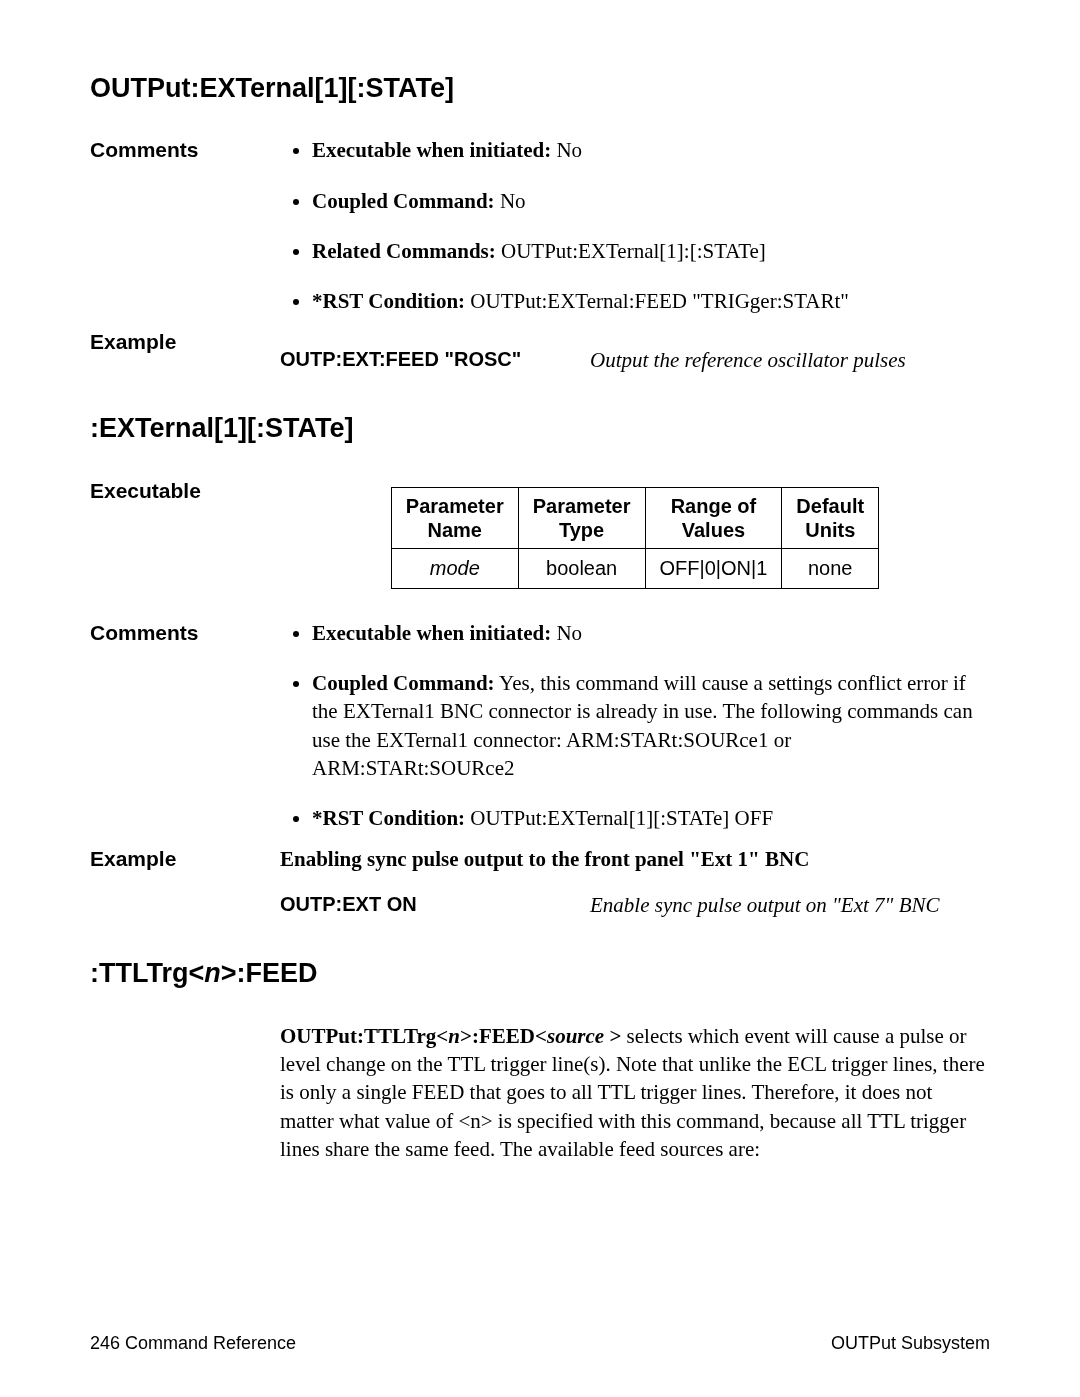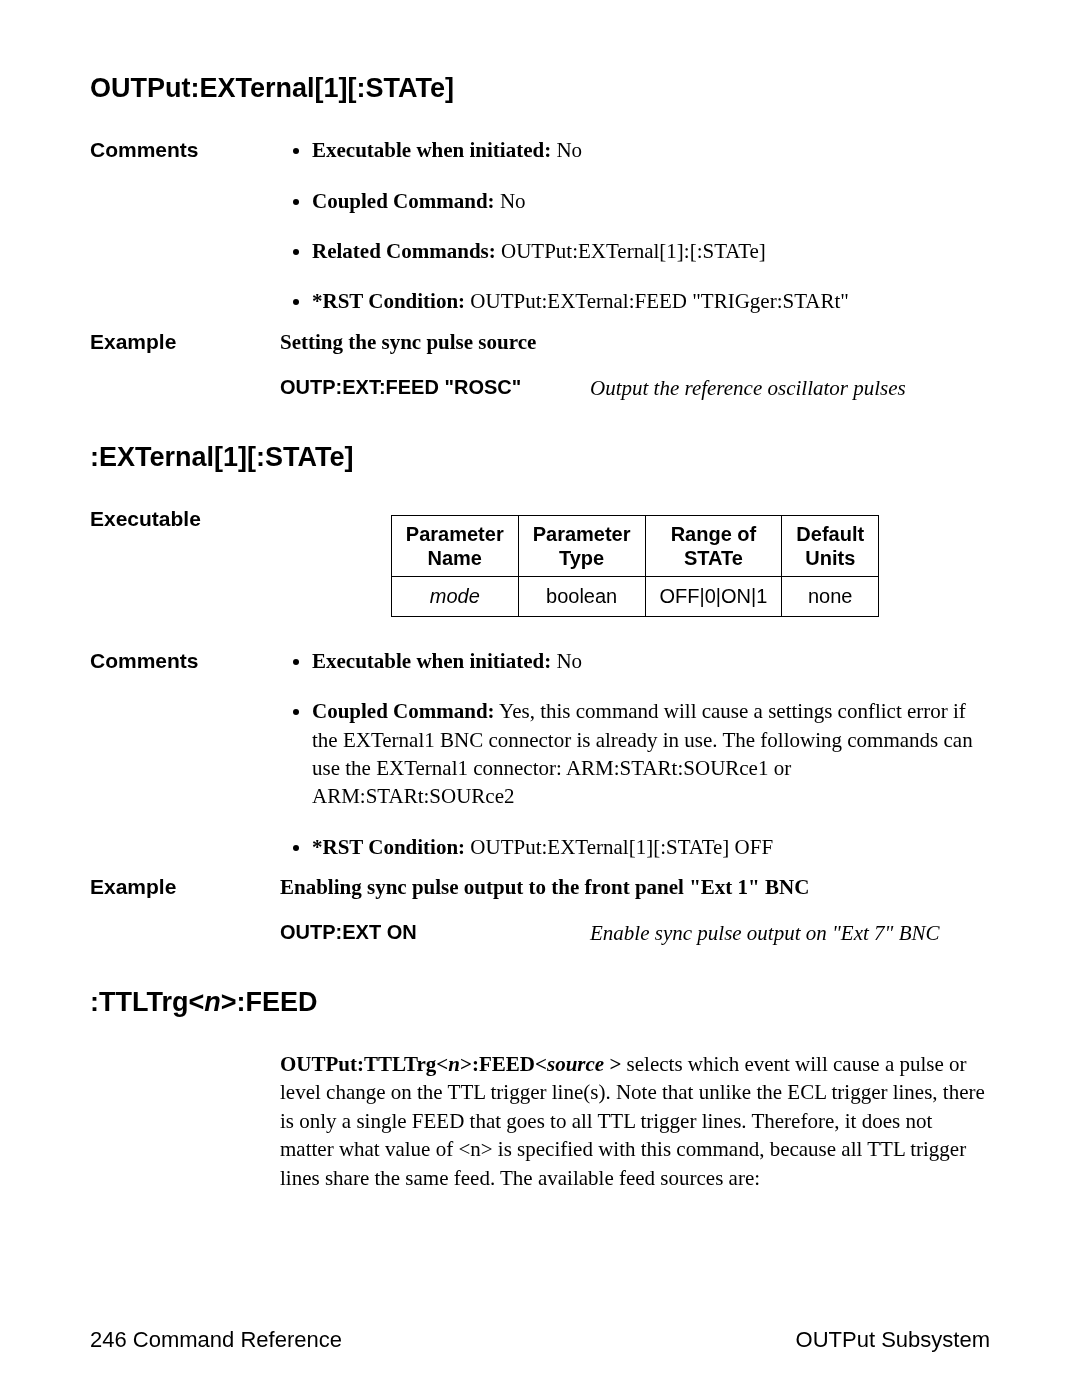--- a/index.html
+++ b/index.html
@@ -104,21 +104,21 @@
 
   
   .footer {
     position: absolute;
     left: 90px;
     right: 90px;
     bottom: 42px;
     display: flex;
     justify-content: space-between;
     font-family: Arial, Helvetica, sans-serif;
-    font-size: 22px;
+    font-size: 18px;
     margin-top: 8px;
   }
 </style>
 </head>
 <body>
 
 <div class="page">
 
   <div class="h2">OUTPut:EXTernal[1][:STATe]</div>
 
@@ -138,21 +138,20 @@
         <li>
           <span class="bold">*RST Condition:</span><span> OUTPut:EXTernal:FEED "TRIGger:STARt"</span>
         </li>
       </ul>
     </div>
   </div>
 
   <div class="row">
     <div class="label-col">Example</div>
     <div class="content-col">
-      <div class="bold">Setting the sync pulse source</div>
       <div class="ex-line">
         <div class="ex-cmd">OUTP:EXT:FEED "ROSC"</div>
         <div class="ex-note">Output  the reference oscillator pulses</div>
       </div>
     </div>
   </div>
 
   <div class="spacer-md"></div>
 
   <div class="h2">:EXTernal[1][:STATe]</div>
@@ -167,21 +166,21 @@
           <th>
             <span>Parameter</span><br>
             <span>Name</span>
           </th>
           <th>
             <span>Parameter</span><br>
             <span>Type</span>
           </th>
           <th>
             <span>Range of</span><br>
-            <span>STATe</span>
+            <span>Values</span>
           </th>
           <th>
             <span>Default</span><br>
             <span>Units</span>
           </th>
         </tr>
         <tr>
           <td class="pn">mode</td>
           <td>boolean</td>
           <td>OFF|0|ON|1</td>

